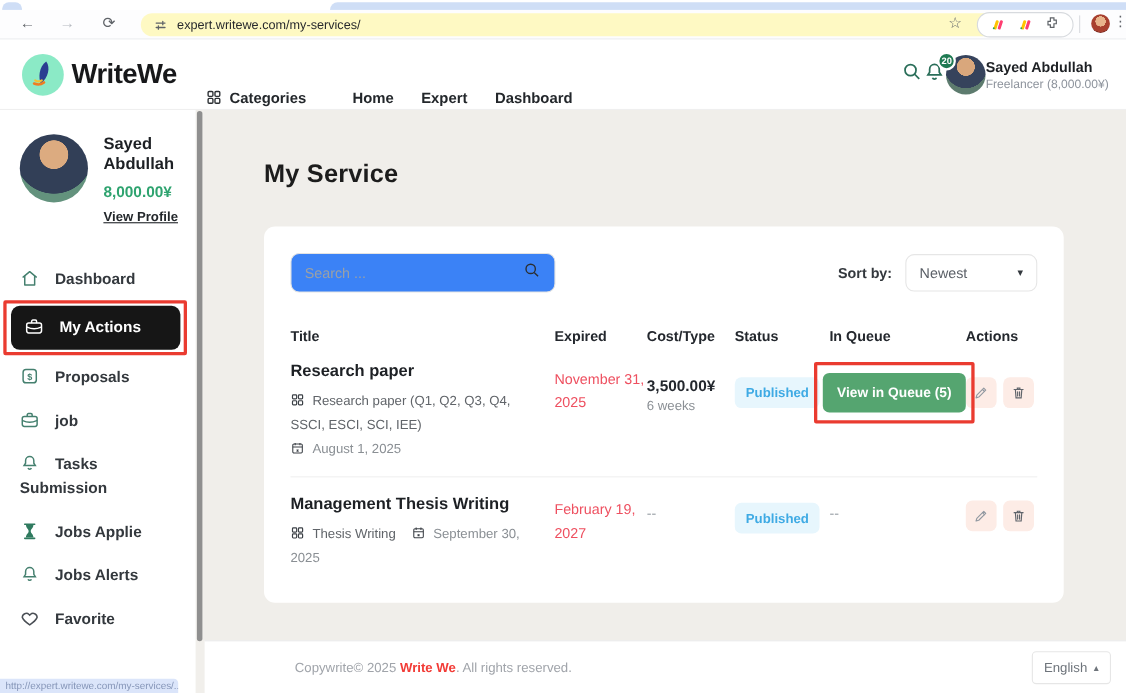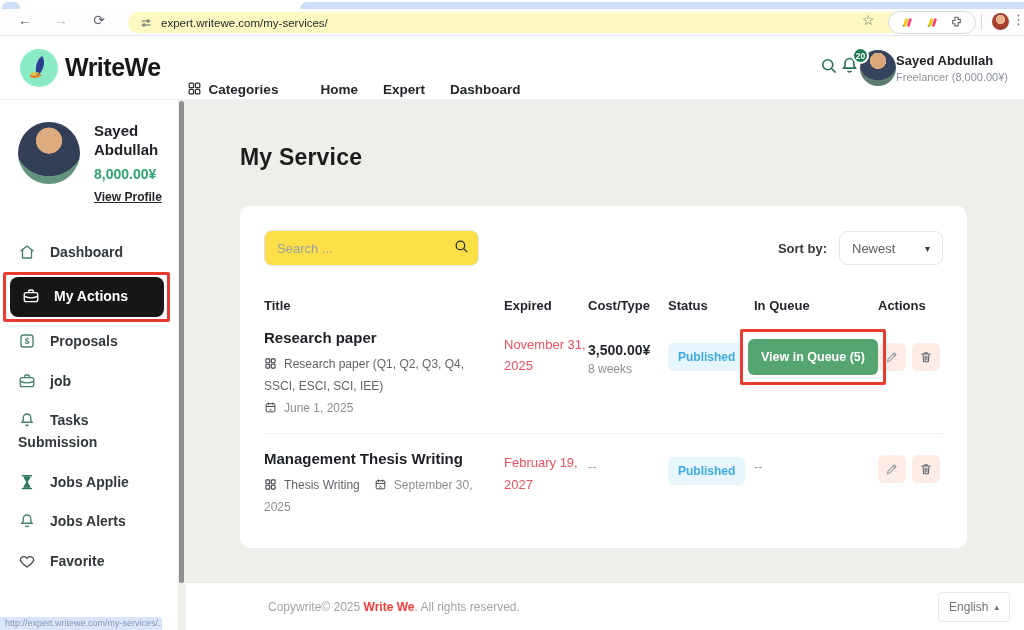--- a/index.html
+++ b/index.html
@@ -61,26 +61,26 @@
   .menu-item.active { background:#161616; color:#fff; border-radius:8px; padding-left:12px; margin:5px 0; }
   .menu-item.active .ico { color:#fff; }
   .annotation { position:absolute; border:3px solid #ea3b30; border-radius:2px; pointer-events:none; z-index:5; }
   .ann-sidebar { left:-7px; right:-6px; top:-5px; bottom:-5px; }
 
   #main { position:absolute; left:186px; top:0; right:0; bottom:0; background:#f0eeea; }
   .page-title { position:absolute; left:54px; top:44px; font-size:23px; font-weight:800; color:#1c1c1c; letter-spacing:0.2px; }
 
   .card { position:absolute; left:54px; top:106px; width:727px; height:342px; background:#fff; border-radius:10px; padding:24px; }
   .card-toolbar { display:flex; align-items:center; }
-  .searchbox { width:215px; height:36px; border:1px solid #e3e3e3; border-radius:8px; display:flex; align-items:center; padding:0 12px; background:#fde047; }
+  .searchbox { width:241px; height:36px; border:1px solid #e3e3e3; border-radius:8px; display:flex; align-items:center; padding:0 12px; background:#3b82f6; }
   .searchbox input { border:0; outline:0; flex:1; font-size:13px; color:#33383d; font-family:"Liberation Sans",sans-serif; background:transparent; }
   .searchbox input::placeholder { color:#9aa0a6; }
   .sort-area { margin-left:auto; display:flex; align-items:center; gap:12px; }
   .sort-label { font-size:13px; font-weight:600; color:#33383d; }
-  .sort-select { width:104px; height:34px; border:1px solid #e6e6e6; border-radius:8px; display:flex; align-items:center; padding:0 12px; font-size:13px; color:#5a5f66; cursor:pointer; }
+  .sort-select { width:120px; height:34px; border:1px solid #e6e6e6; border-radius:8px; display:flex; align-items:center; padding:0 12px; font-size:13px; color:#5a5f66; cursor:pointer; }
   .sort-caret { margin-left:auto; font-size:10px; color:#33383d; }
 
   .thead { display:flex; margin-top:32px; font-size:13px; font-weight:700; color:#23272d; }
   .c-title { width:240px; } .c-exp { width:84px; } .c-cost { width:80px; }
   .c-status { width:86px; } .c-queue { width:124px; } .c-act { width:62px; }
 
   .trow { display:flex; margin-top:16px; }
   .row-title { font-size:15px; font-weight:700; color:#1d2024; }
   .meta { margin-top:8px; font-size:12px; color:#606469; line-height:1.8; width:228px; }
   .meta .ico, .dateline .ico { display:inline-flex; width:14px; margin-right:6px; vertical-align:-2px; color:#3c4147; }
@@ -337,28 +337,28 @@
                     <rect x="13.5" y="3.5" width="7" height="7" rx="1.5"></rect>
                     <rect x="3.5" y="13.5" width="7" height="7" rx="1.5"></rect>
                     <rect x="13.5" y="13.5" width="7" height="7" rx="1.5"></rect>
                   </svg>
                 </span><span>Research paper (Q1, Q2, Q3, Q4, SSCI, ESCI, SCI, IEE)</span></div>
             <div class="dateline"><span class="ico">
                   <svg width="13" height="13" viewBox="0 0 24 24" fill="none" stroke="#3c4147" stroke-width="1.8">
                     <rect x="4" y="5" width="16" height="15" rx="2"></rect>
                     <path d="M8 3v4M16 3v4M4 10h16M10.5 14.5l3 3M13.5 14.5l-3 3"></path>
                   </svg>
-                </span><span>June 1, 2025</span></div>
+                </span><span>August 1, 2025</span></div>
           </div>
           <div class="c-exp">
               <div class="exp-text">November 31, 2025</div>
             </div>
           <div class="c-cost">
             <div class="cost-num">3,500.00¥</div>
-            <div class="cost-dur">8 weeks</div>
+            <div class="cost-dur">6 weeks</div>
           </div>
           <div class="c-status"><span class="badge-pub">Published</span></div>
           <div class="c-queue">
             <div class="queue-wrap">
               <div class="annotation ann-queue"></div>
               <button class="queue-btn">View in Queue (5)</button>
             </div>
           </div>
           <div class="c-act">
             <div class="actions">

